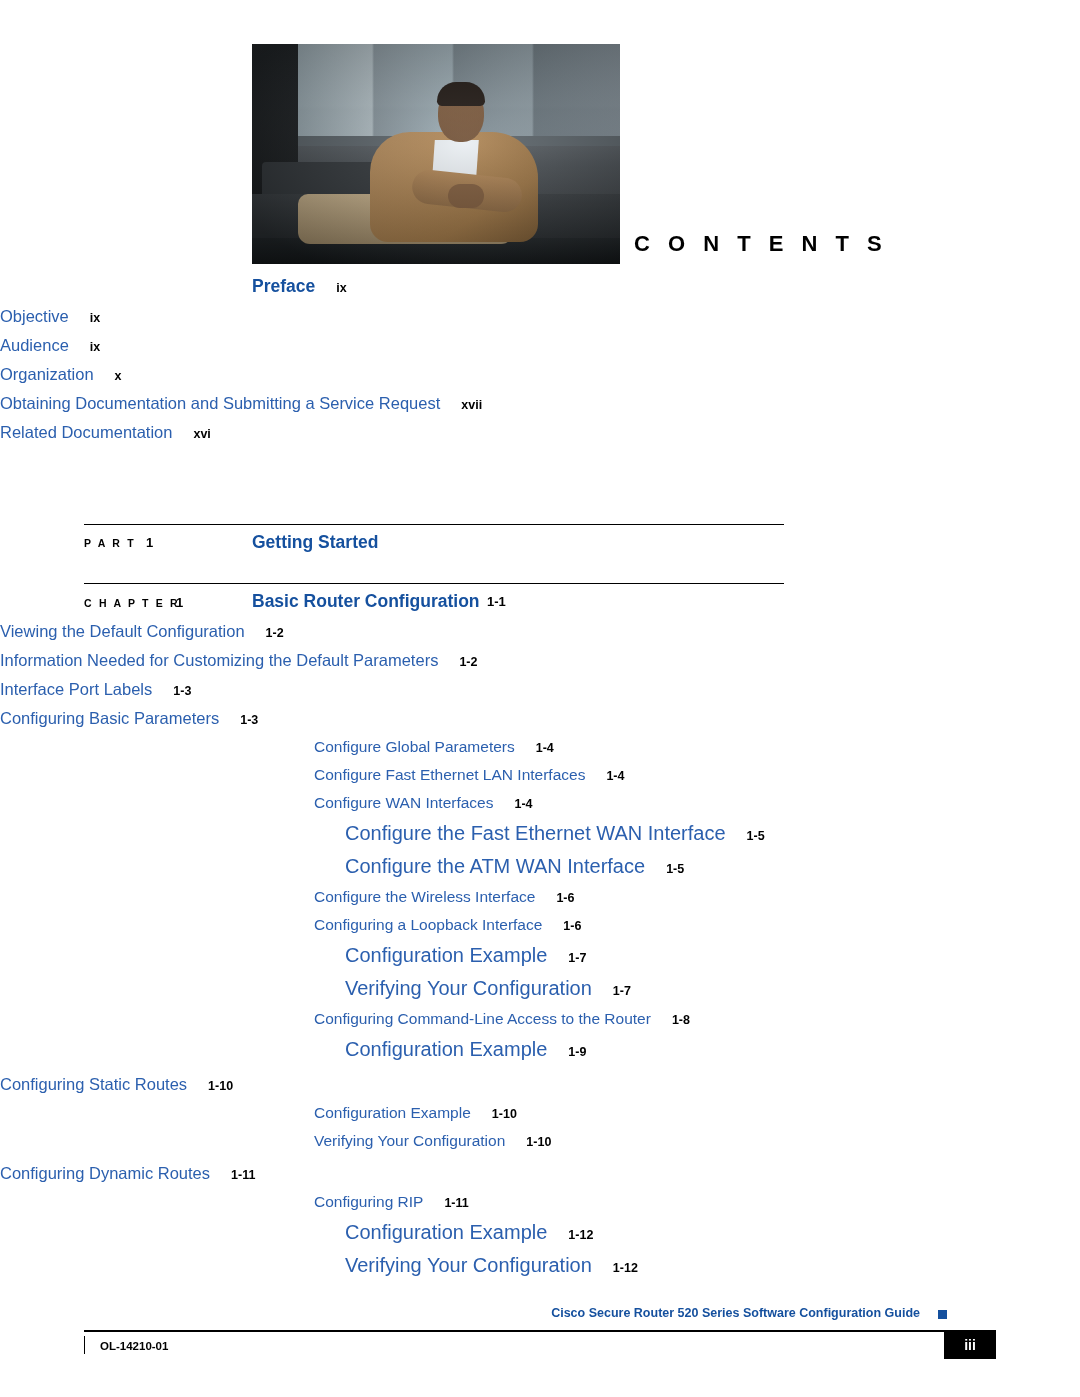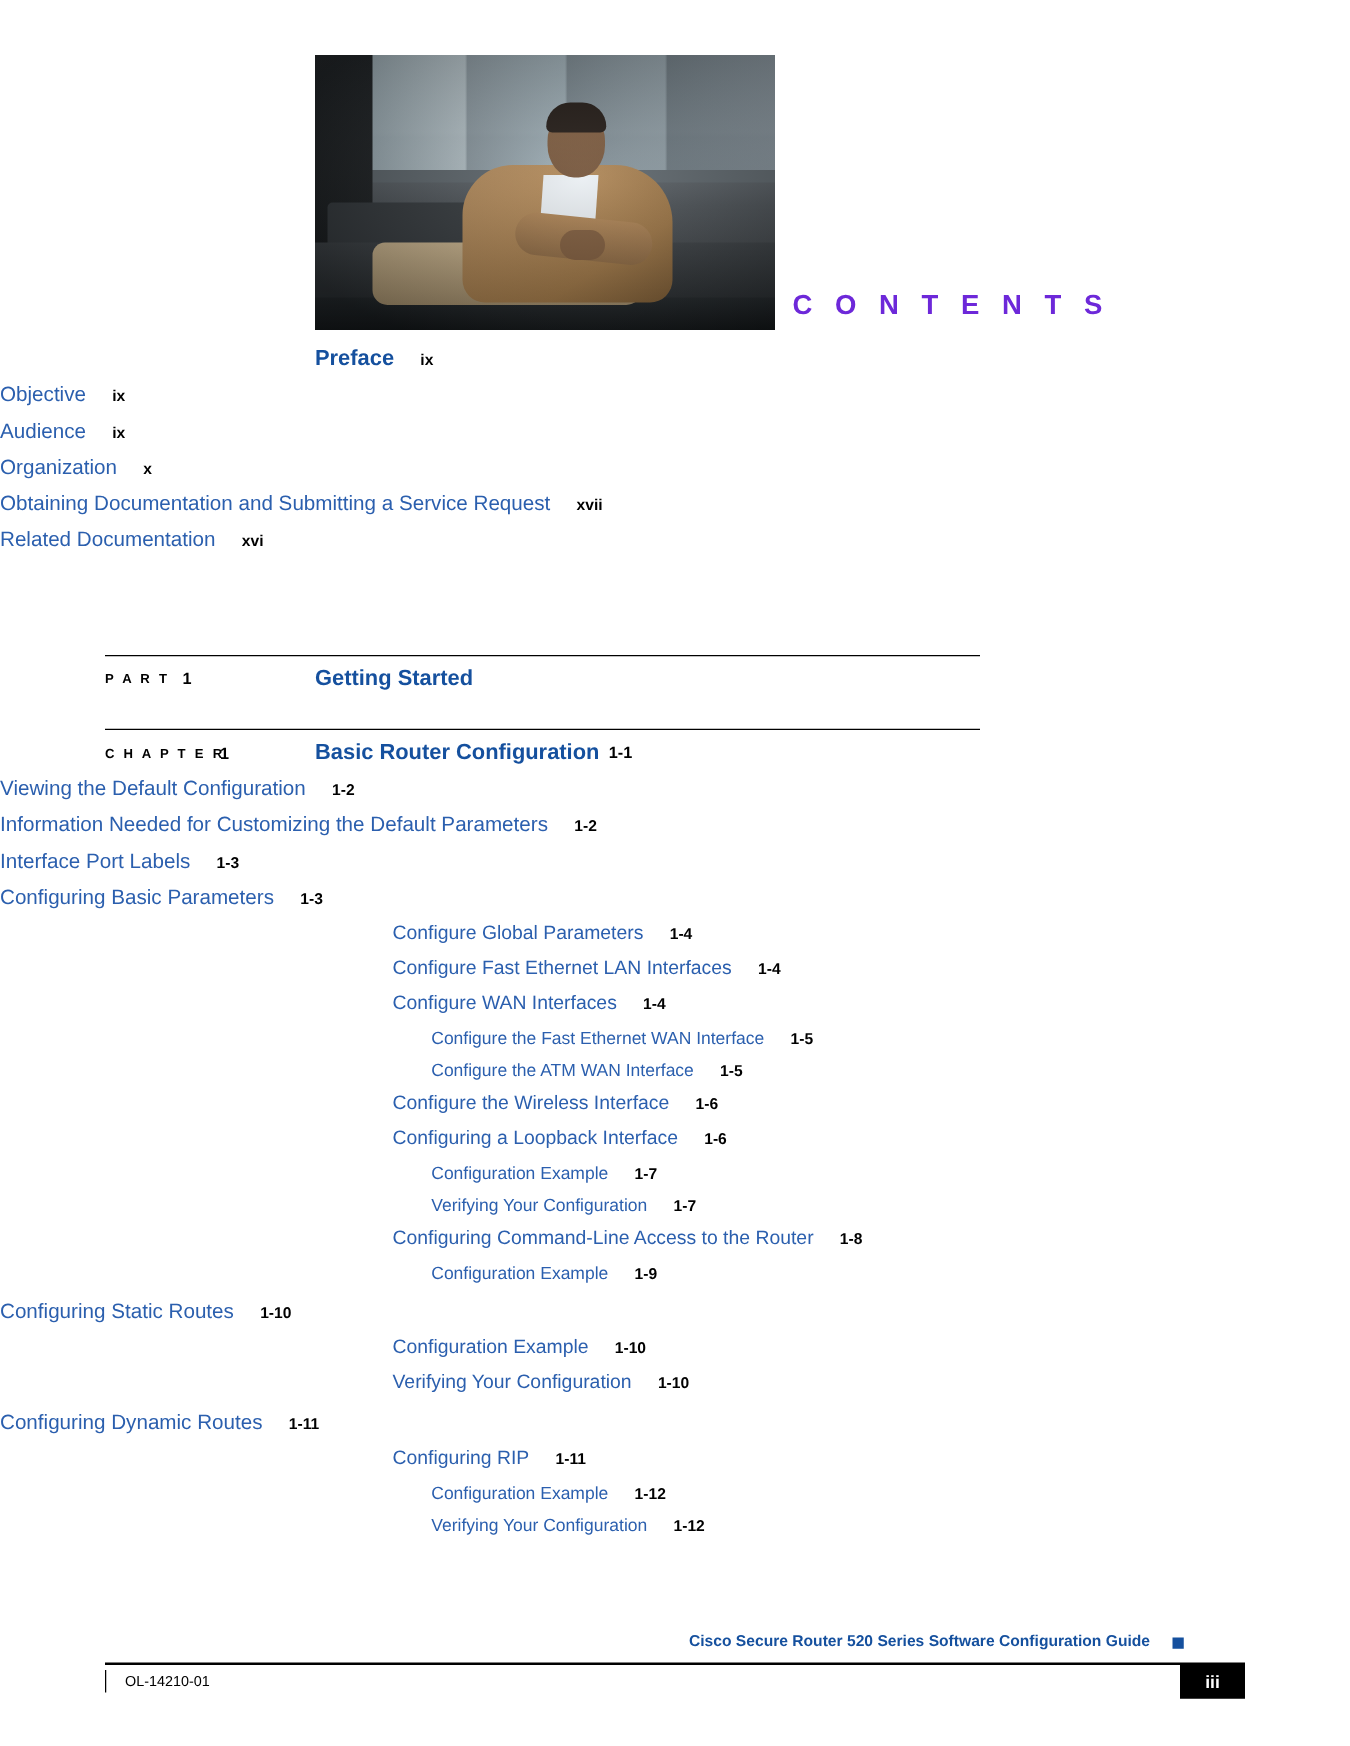--- a/index.html
+++ b/index.html
@@ -126,21 +126,21 @@
   }
 
   
   .contents-title {
     position: absolute;
     left: 634px;
     top: 231px;
     font-size: 22px;
     font-weight: bold;
     letter-spacing: 6px;
-    color: #6d28d9;
+    color: #000000;
     font-family: "Liberation Sans", sans-serif;
   }
 
   
   .toc {
     position: absolute;
     left: 0;
     top: 276px;
     width: 1000px;
   }
@@ -167,21 +167,21 @@
     color: #15509e;
   }
   .lvl-1 {
     font-size: 16.5px;
     margin-left: 0;
   }
   .lvl-2 {
     font-size: 15.5px;
   }
   .lvl-3 {
-    font-size: 14px;
+    font-size: 20px;
   }
 
   .indent-0 { padding-left: 252px; }
   .indent-1 { }
   .indent-2 { padding-left: 314px; }
   .indent-3 { padding-left: 345px; }
 
   .toc-line { margin-bottom: 10px; }
 
   
@@ -234,21 +234,21 @@
     top: 1310px;
     width: 9px;
     height: 9px;
     background: #15509e;
   }
   .footer-docid {
     position: absolute;
     left: 100px;
     top: 1340px;
     font-size: 11.5px;
-    font-weight: normal;
+    font-weight: bold;
     color: #000;
   }
   .footer-tick {
     position: absolute;
     left: 84px;
     top: 1336px;
     width: 1px;
     height: 18px;
     background: #000;
   }

